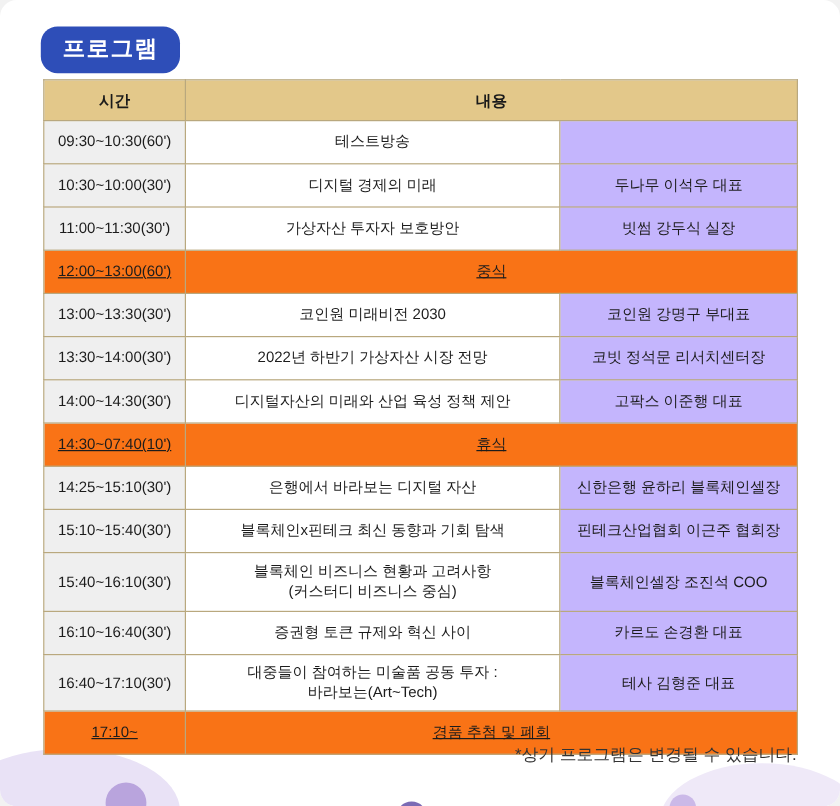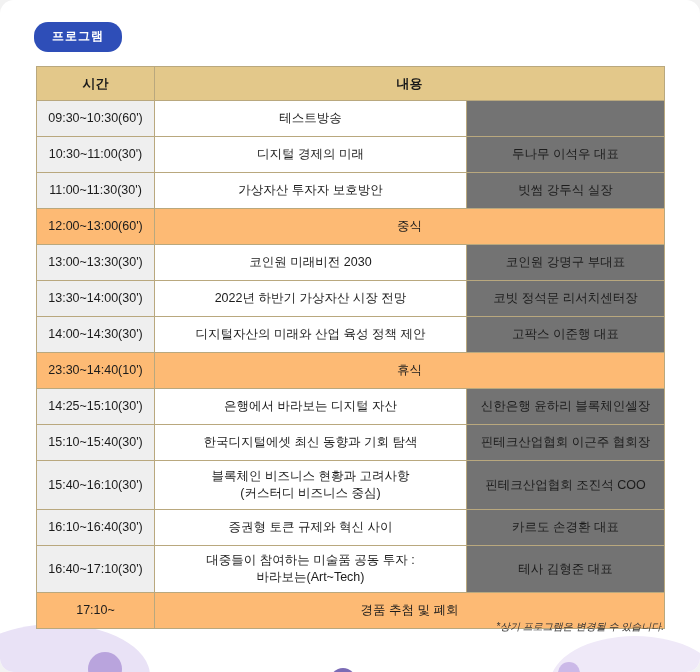--- a/index.html
+++ b/index.html
@@ -65,21 +65,21 @@
     height: 22px;
     background: #cbb9e8;
   }
 
   .badge {
     position: absolute;
     left: 34px;
     top: 22px;
     background: #2e4eb8;
     color: #ffffff;
-    font-size: 12px;
+    font-size: 19px;
     font-weight: bold;
     letter-spacing: 1px;
     padding: 6px 18px 7px 18px;
     border-radius: 14px;
     z-index: 3;
   }
 
   .table-wrap {
     position: absolute;
     left: 36px;
@@ -116,44 +116,44 @@
   td.time {
     background: #efefef;
     font-size: 12px;
     height: 35px;
   }
   td.title {
     background: #ffffff;
     height: 35px;
   }
   td.speaker {
-    background: #737373;
+    background: #c4b5fd;
     height: 35px;
   }
   tr.break td.time,
   tr.break td.title {
-    background: #fdba74;
+    background: #f97316;
     font-weight: normal;
+    text-decoration: underline;
   }
   tr.break td.title {
     font-weight: normal;
   }
   tr.tall td { height: 48px; }
   tr.tall2 td { height: 46px; }
   td.two-line {
     line-height: 1.45;
   }
   .note {
     position: absolute;
     right: 36px;
     top: 620px;
-    font-size: 10px;
+    font-size: 14px;
     color: #333333;
     z-index: 2;
-    font-style: italic;
   }
 </style>
 </head>
 <body>
 
 <div class="page">
 
   <div class="deco deco-1"></div>
   <div class="deco deco-2"></div>
   <div class="deco deco-3"></div>
@@ -175,21 +175,21 @@
           <th colspan="2">내용</th>
         </tr>
       </thead>
       <tbody>
         <tr>
           <td class="time">09:30~10:30(60')</td>
           <td class="title">테스트방송</td>
           <td class="speaker"></td>
         </tr>
         <tr>
-          <td class="time">10:30~11:00(30')</td>
+          <td class="time">10:30~10:00(30')</td>
           <td class="title">디지털 경제의 미래</td>
           <td class="speaker">두나무 이석우 대표</td>
         </tr>
         <tr>
           <td class="time">11:00~11:30(30')</td>
           <td class="title">가상자산 투자자 보호방안</td>
           <td class="speaker">빗썸 강두식 실장</td>
         </tr>
         <tr class="break">
           <td class="time">12:00~13:00(60')</td>
@@ -204,40 +204,40 @@
           <td class="time">13:30~14:00(30')</td>
           <td class="title">2022년 하반기 가상자산 시장 전망</td>
           <td class="speaker">코빗 정석문 리서치센터장</td>
         </tr>
         <tr>
           <td class="time">14:00~14:30(30')</td>
           <td class="title">디지털자산의 미래와 산업 육성 정책 제안</td>
           <td class="speaker">고팍스 이준행 대표</td>
         </tr>
         <tr class="break">
-          <td class="time">23:30~14:40(10')</td>
+          <td class="time">14:30~07:40(10')</td>
           <td class="title" colspan="2">휴식</td>
         </tr>
         <tr>
           <td class="time">14:25~15:10(30')</td>
           <td class="title">은행에서 바라보는 디지털 자산</td>
           <td class="speaker">신한은행 윤하리 블록체인셀장</td>
         </tr>
         <tr>
           <td class="time">15:10~15:40(30')</td>
-          <td class="title">한국디지털에셋 최신 동향과 기회 탐색</td>
+          <td class="title">블록체인x핀테크 최신 동향과 기회 탐색</td>
           <td class="speaker">핀테크산업협회 이근주 협회장</td>
         </tr>
         <tr class="tall">
           <td class="time">15:40~16:10(30')</td>
           <td class="title two-line">
             <div>블록체인 비즈니스 현황과 고려사항</div>
             <div>(커스터디 비즈니스 중심)</div>
           </td>
-          <td class="speaker">핀테크산업협회 조진석 COO</td>
+          <td class="speaker">블록체인셀장 조진석 COO</td>
         </tr>
         <tr>
           <td class="time">16:10~16:40(30')</td>
           <td class="title">증권형 토큰 규제와 혁신 사이</td>
           <td class="speaker">카르도 손경환 대표</td>
         </tr>
         <tr class="tall2">
           <td class="time">16:40~17:10(30')</td>
           <td class="title two-line">
             <div>대중들이 참여하는 미술품 공동 투자 :</div>

